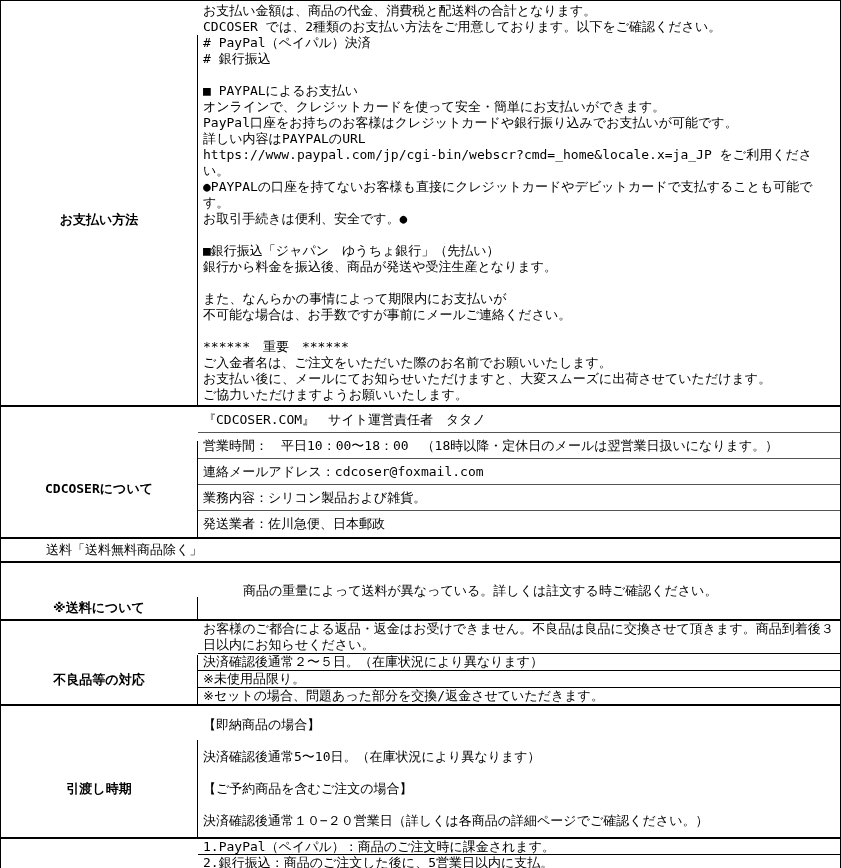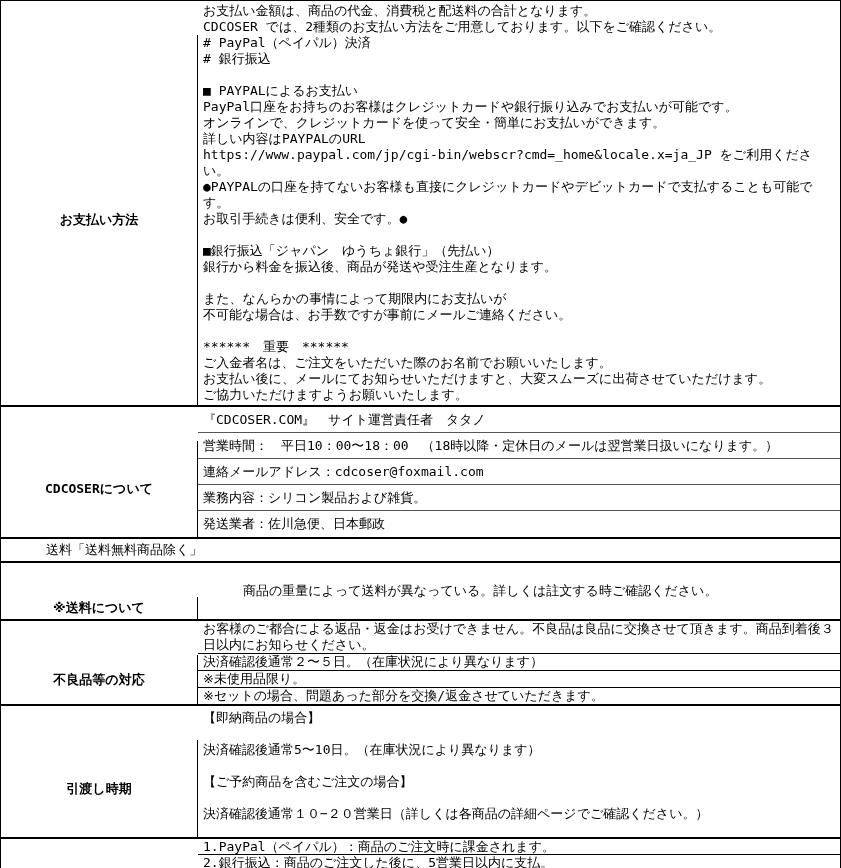--- a/index.html
+++ b/index.html
@@ -53,21 +53,21 @@
     border-bottom:1px solid #555;
     padding:4px 2px 4px 5px;
     min-height:26px;
     line-height:17px;
   }
   .subrow:last-child{border-bottom:none;}
   .sublines .line{border-bottom:1px solid #000000;padding-left:5px;}
   .sublines .line:last-child{border-bottom:none;}
   .tight .line{line-height:15px;min-height:15px;}
   .single{display:flex;align-items:center;padding:2px 18px 2px 5px;margin-left:40px;}
-  .delivery-content{padding:4px 2px 2px 5px;}
+  .delivery-content{padding:11px 2px 2px 5px;}
   .bold{font-weight:normal;}
 
   .r-payment{min-height:397px;}
   .r-about{min-height:130px;}
   .r-extra-fees{min-height:23px;}
   .r-shipping-note{min-height:25px;}
   .r-defective{min-height:80px;}
   .r-delivery{min-height:133px;}
   .r-deadline{min-height:31px;}
   .r-return-deadline{min-height:22px;}
@@ -80,22 +80,22 @@
 
   <div class="trow r-payment">
     <div class="cell-label">お支払い方法</div>
     <div class="cell-content pad">
         <div class="line">お支払い金額は、商品の代金、消費税と配送料の合計となります。</div>
         <div class="line">CDCOSER では、2種類のお支払い方法をご用意しております。以下をご確認ください。</div>
         <div class="line"># PayPal（ペイパル）決済</div>
         <div class="line"># 銀行振込</div>
         <div class="line"></div>
         <div class="line">■ PAYPALによるお支払い</div>
+        <div class="line">オンラインで、クレジットカードを使って安全・簡単にお支払いができます。</div>
         <div class="line">PayPal口座をお持ちのお客様はクレジットカードや銀行振り込みでお支払いが可能です。</div>
-        <div class="line">オンラインで、クレジットカードを使って安全・簡単にお支払いができます。</div>
         <div class="line">詳しい内容はPAYPALのURL</div>
         <div class="line">https://www.paypal.com/jp/cgi-bin/webscr?cmd=_home&amp;locale.x=ja_JP をご利用ください。</div>
         <div class="line">●PAYPALの口座を持てないお客様も直接にクレジットカードやデビットカードで支払することも可能です。</div>
         <div class="line">お取引手続きは便利、安全です。●</div>
         <div class="line"></div>
         <div class="line">■銀行振込「ジャパン　ゆうちょ銀行」（先払い）</div>
         <div class="line">銀行から料金を振込後、商品が発送や受注生産となります。</div>
         <div class="line"></div>
         <div class="line">また、なんらかの事情によって期限内にお支払いが</div>
         <div class="line">不可能な場合は、お手数ですが事前にメールご連絡ください。</div>

